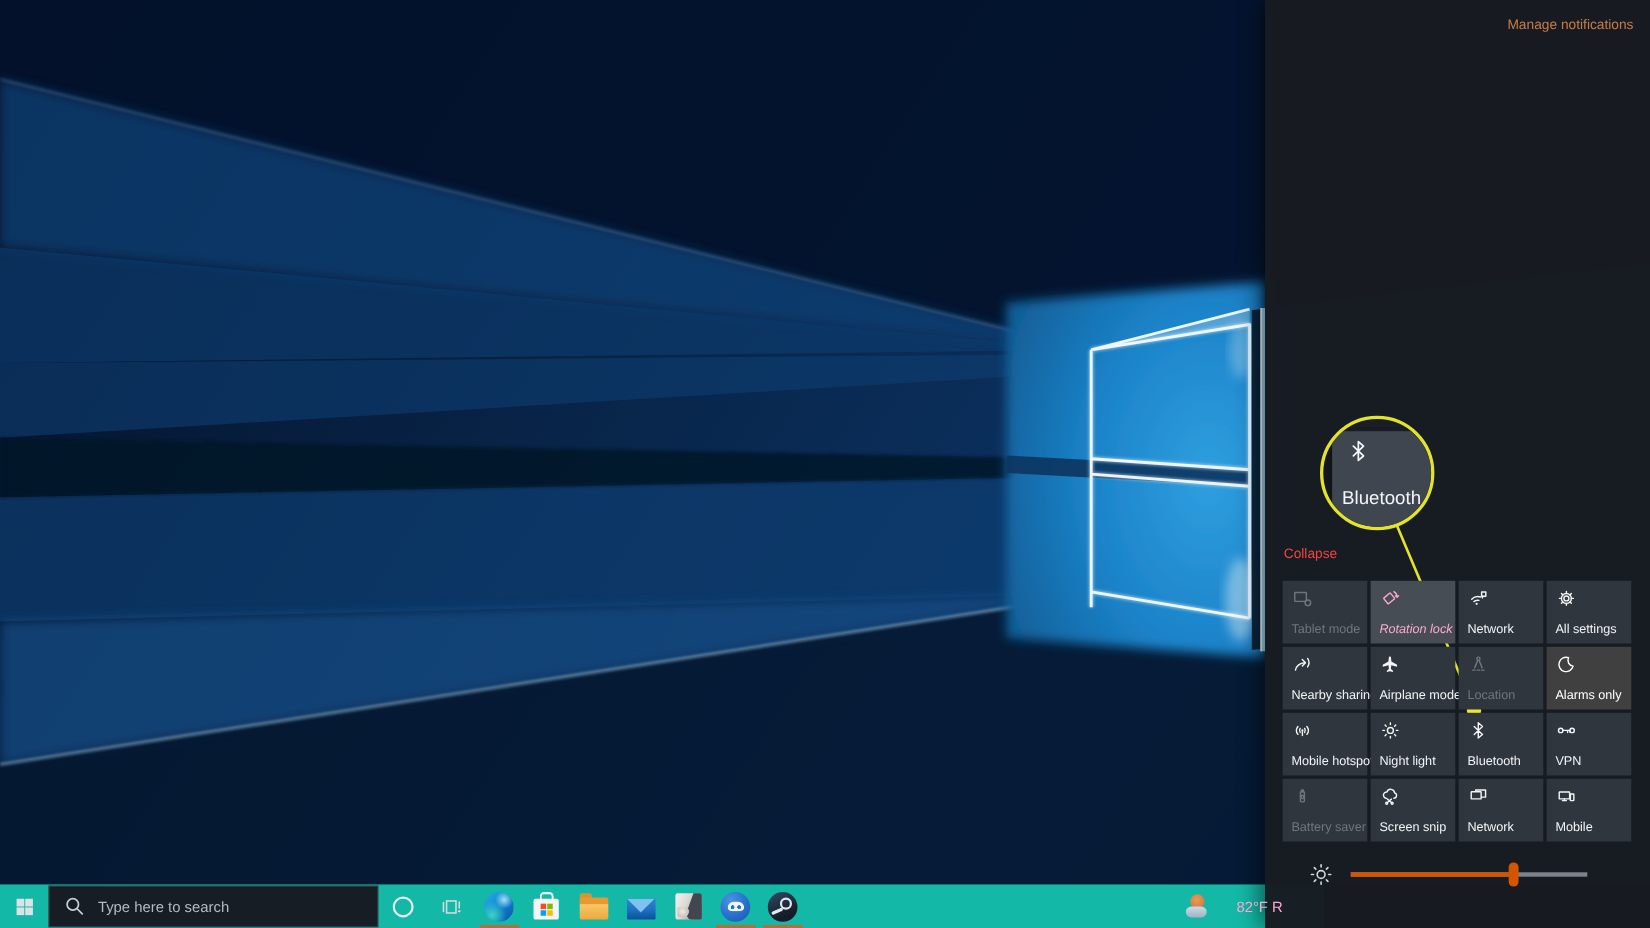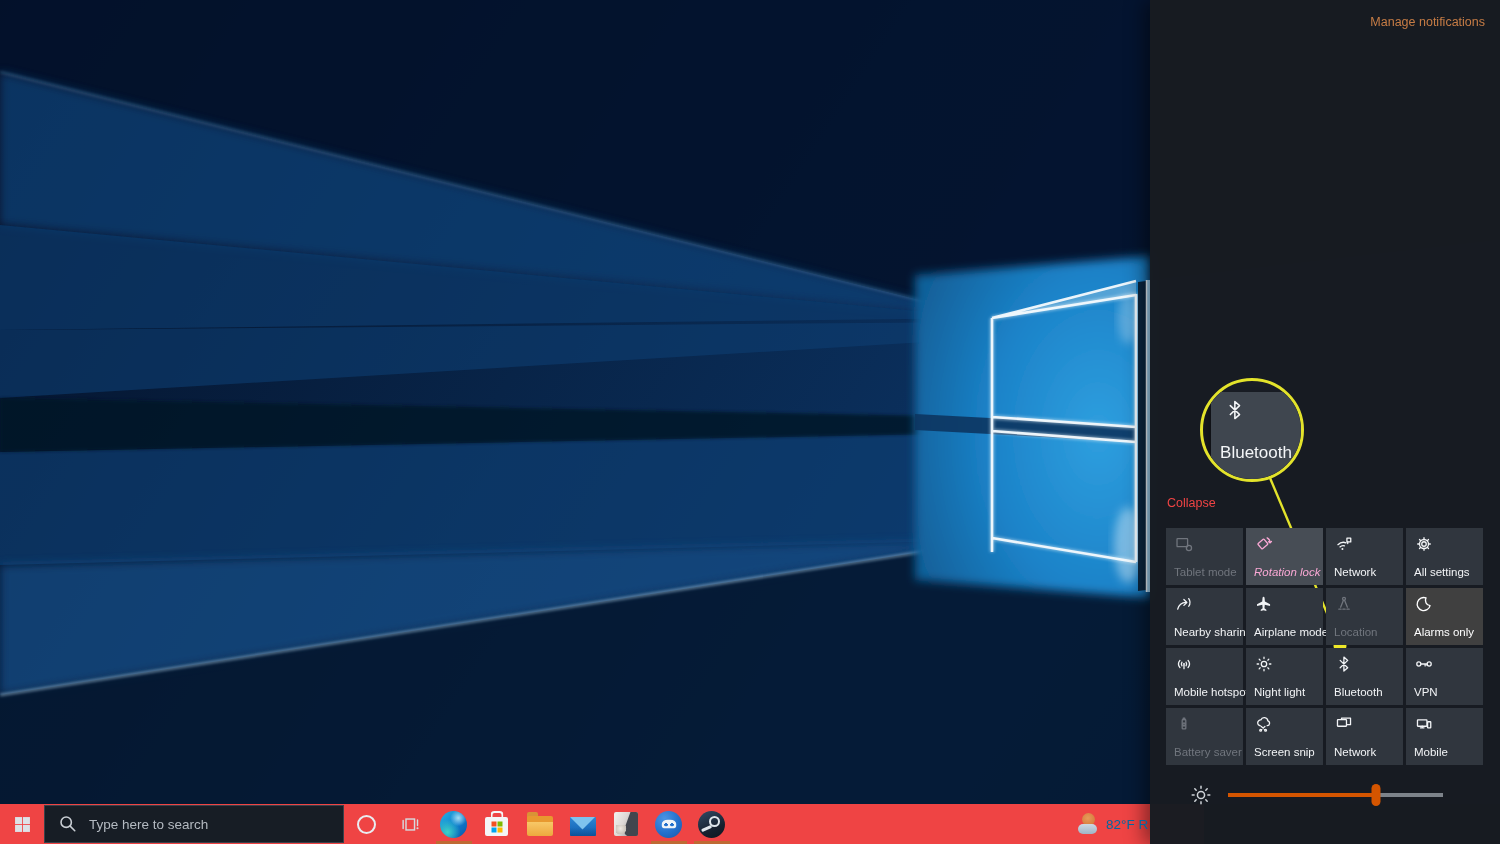--- a/index.html
+++ b/index.html
@@ -2,21 +2,21 @@
 <html><head>
 <meta charset="utf-8">
 <style>
   html,body{margin:0;padding:0;background:#000;}
   body{width:1500px;height:844px;position:relative;overflow:hidden;
        font-family:"Liberation Sans", sans-serif; -webkit-font-smoothing:antialiased;}
   .desktop{position:absolute;left:0;top:0;width:1500px;height:804px;overflow:hidden;}
   .desktop svg{display:block;}
 
   
-  .taskbar{position:absolute;left:0;bottom:0;width:1204px;height:40px;background:#ef4444;
+  .taskbar{position:absolute;left:0;bottom:0;width:1204px;height:40px;background:#14b8a6;
            display:flex;align-items:center;z-index:5;}
   .tb-btn{width:44px;height:40px;border:none;background:transparent;display:flex;align-items:center;
           justify-content:center;position:relative;padding:0;cursor:pointer;}
   .tb-app{width:43px;}
   .runbar{position:absolute;bottom:0;left:50%;transform:translateX(-50%);width:36px;height:3px;
           background:#bf6a33;display:none;}
   .searchbox{width:300px;height:38px;background:#171d25;border:1px solid rgba(150,160,172,.28);
              box-sizing:border-box;display:flex;align-items:center;gap:10px;padding-left:14px;}
   .searchbox input{background:transparent;border:none;outline:none;color:#cdd2d8;font-size:13.5px;
              font-family:"Liberation Sans",sans-serif;width:230px;}
@@ -61,22 +61,22 @@
       background:
         radial-gradient(circle at 30% 58%, #2470cc 1.6px, rgba(0,0,0,0) 1.9px),
         radial-gradient(circle at 70% 58%, #2470cc 1.6px, rgba(0,0,0,0) 1.9px),#f0f4f8;}
   .steamic{width:27px;height:27px;border-radius:50%;position:relative;
       background:linear-gradient(155deg,#314b66 0%,#16202e 65%,#0e1620 100%);}
   .steamic::before{content:"";position:absolute;right:5px;top:5px;width:7px;height:7px;
       border:2px solid #dfe6ec;border-radius:50%;}
   .steamic::after{content:"";position:absolute;left:3px;bottom:8px;width:11px;height:2.5px;
       background:#dfe6ec;border-radius:2px;transform:rotate(-24deg);}
 
-  .weather{position:absolute;left:1078px;bottom:0;height:40px;display:flex;align-items:center;gap:6px;
-      z-index:30;color:#0369a1;font-size:13.5px;cursor:pointer;}
+  .weather{position:absolute;left:1078px;bottom:0;height:40px;display:flex;align-items:center;gap:24px;
+      z-index:30;color:#f9a8d4;font-size:13.5px;cursor:pointer;}
   .wicon{width:22px;height:22px;position:relative;display:block;}
   .wicon::before{content:"";position:absolute;left:4px;top:0;width:13px;height:13px;border-radius:50%;
       background:radial-gradient(circle at 45% 40%, #e89a5a, #cf7335);}
   .wicon::after{content:"";position:absolute;left:0;bottom:1px;width:19px;height:10px;border-radius:6px;
       background:linear-gradient(180deg,#cdd9e4,#9fb4c6);}
 
   
   .panel{position:absolute;right:0;top:0;width:350px;height:844px;background:rgba(23,27,34,.985);
       z-index:20;box-shadow:-6px 0 18px rgba(0,0,0,.45);color:#fff;}
   .manage{position:absolute;top:15px;right:15px;font-size:12.5px;color:#c67c45;cursor:pointer;text-decoration:none;}

